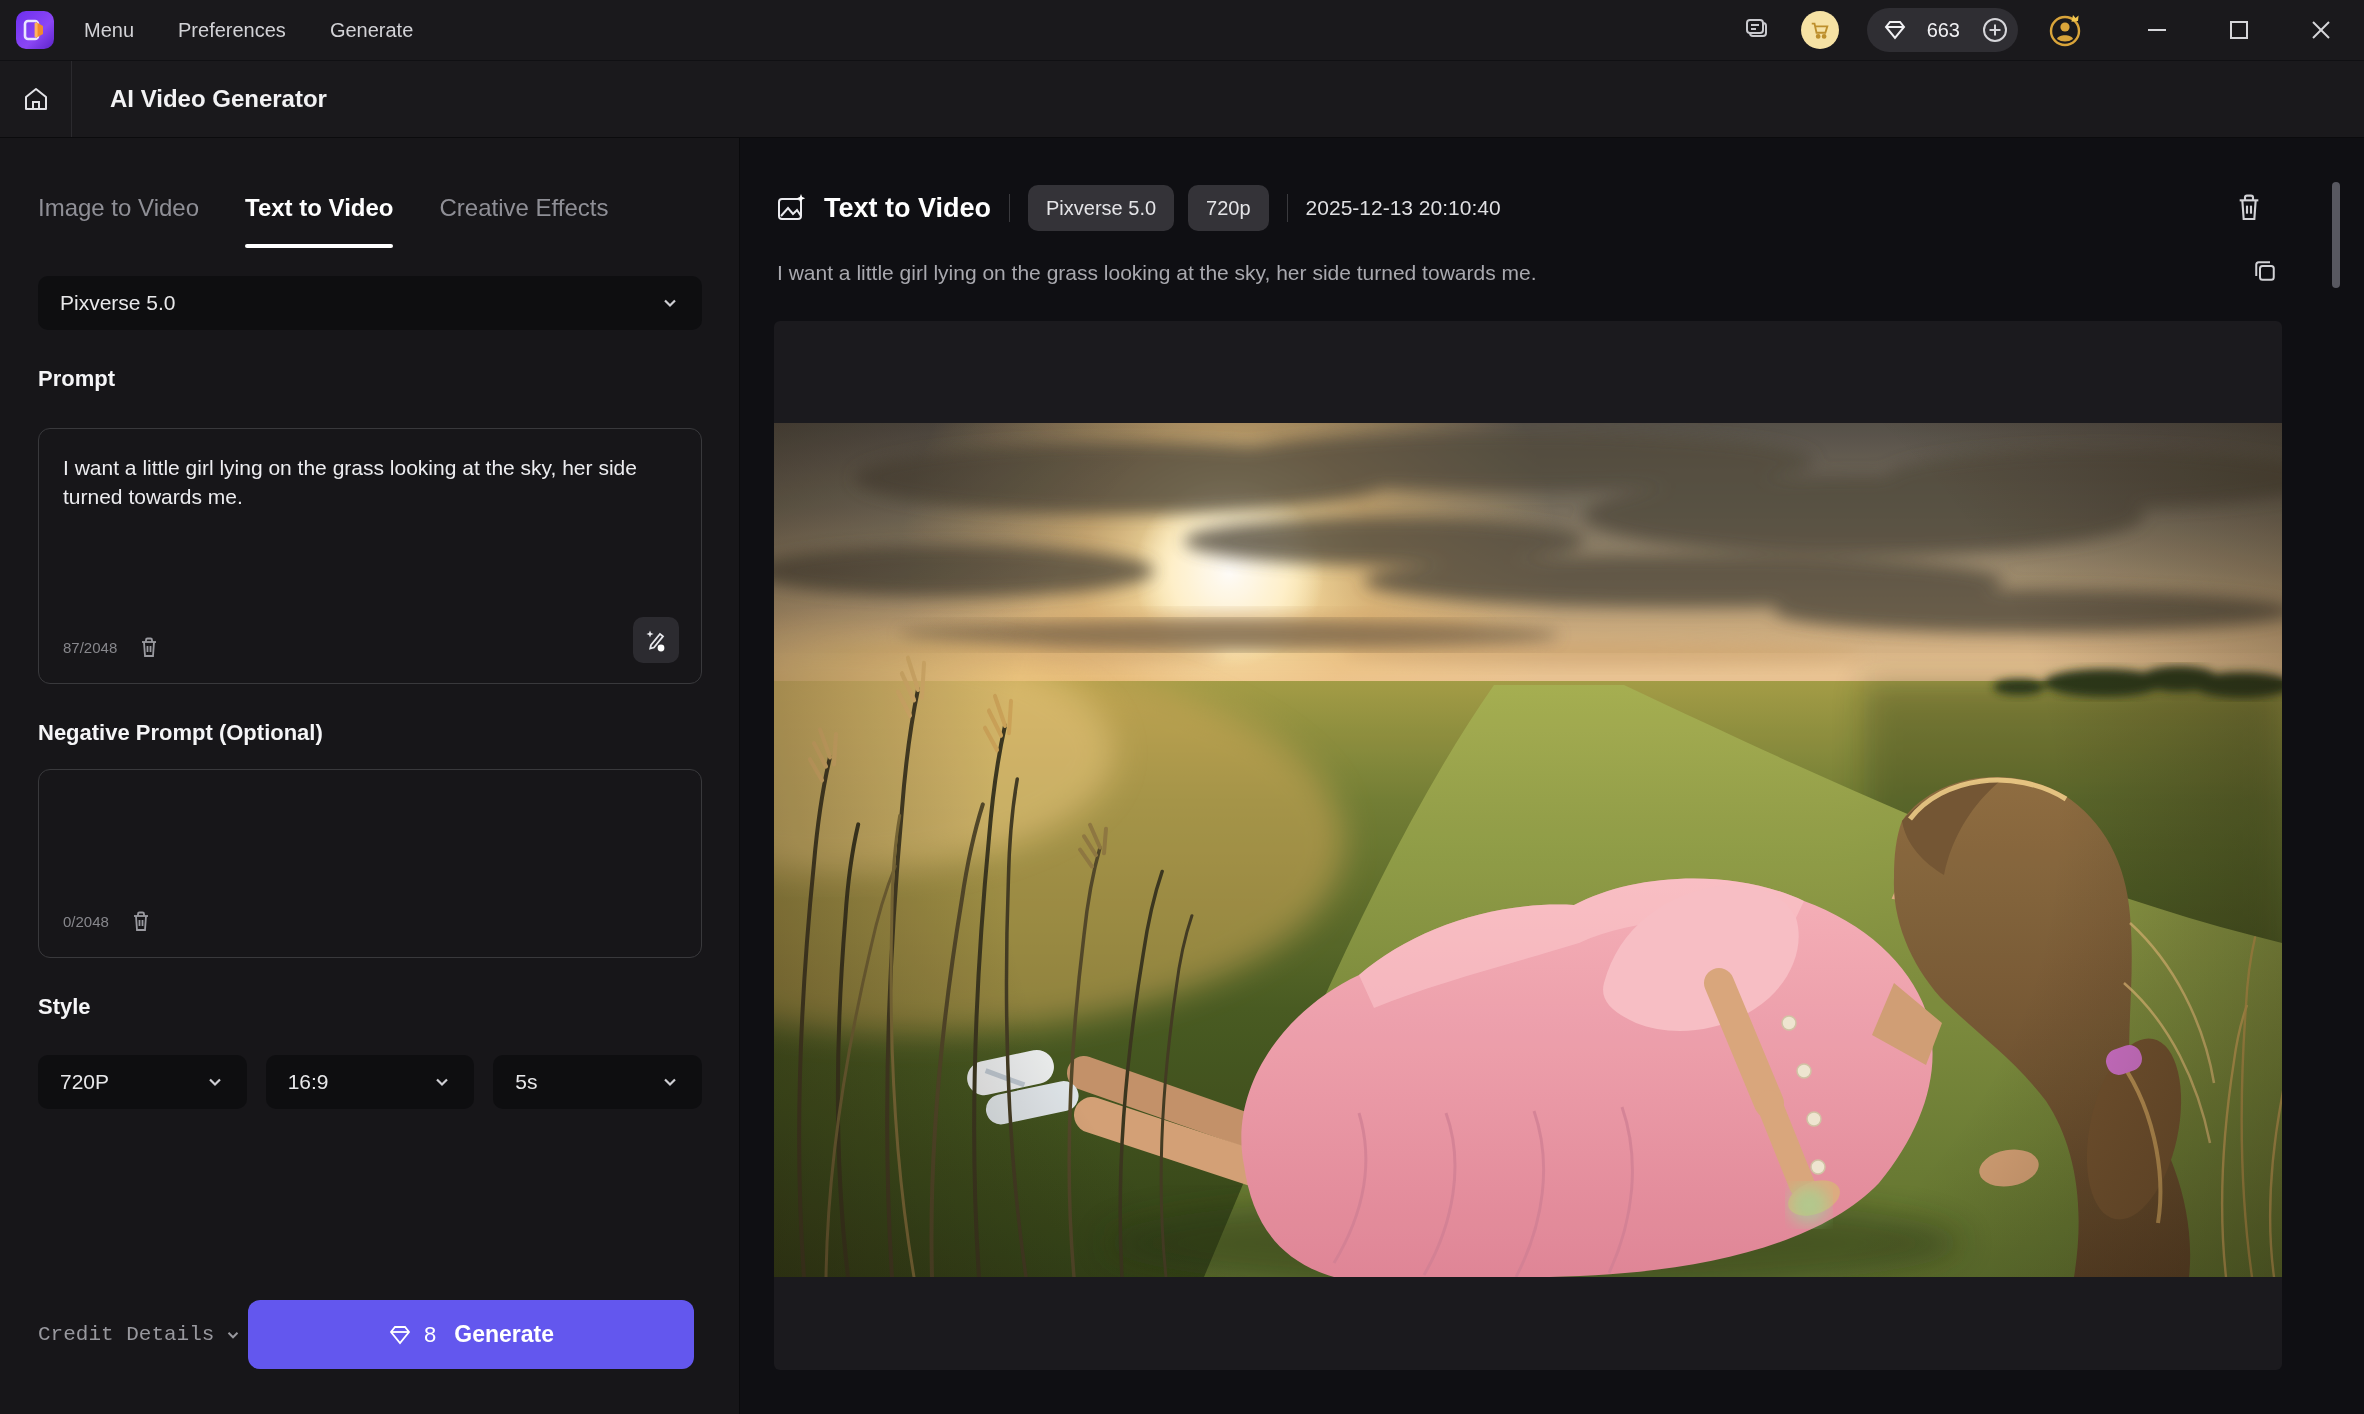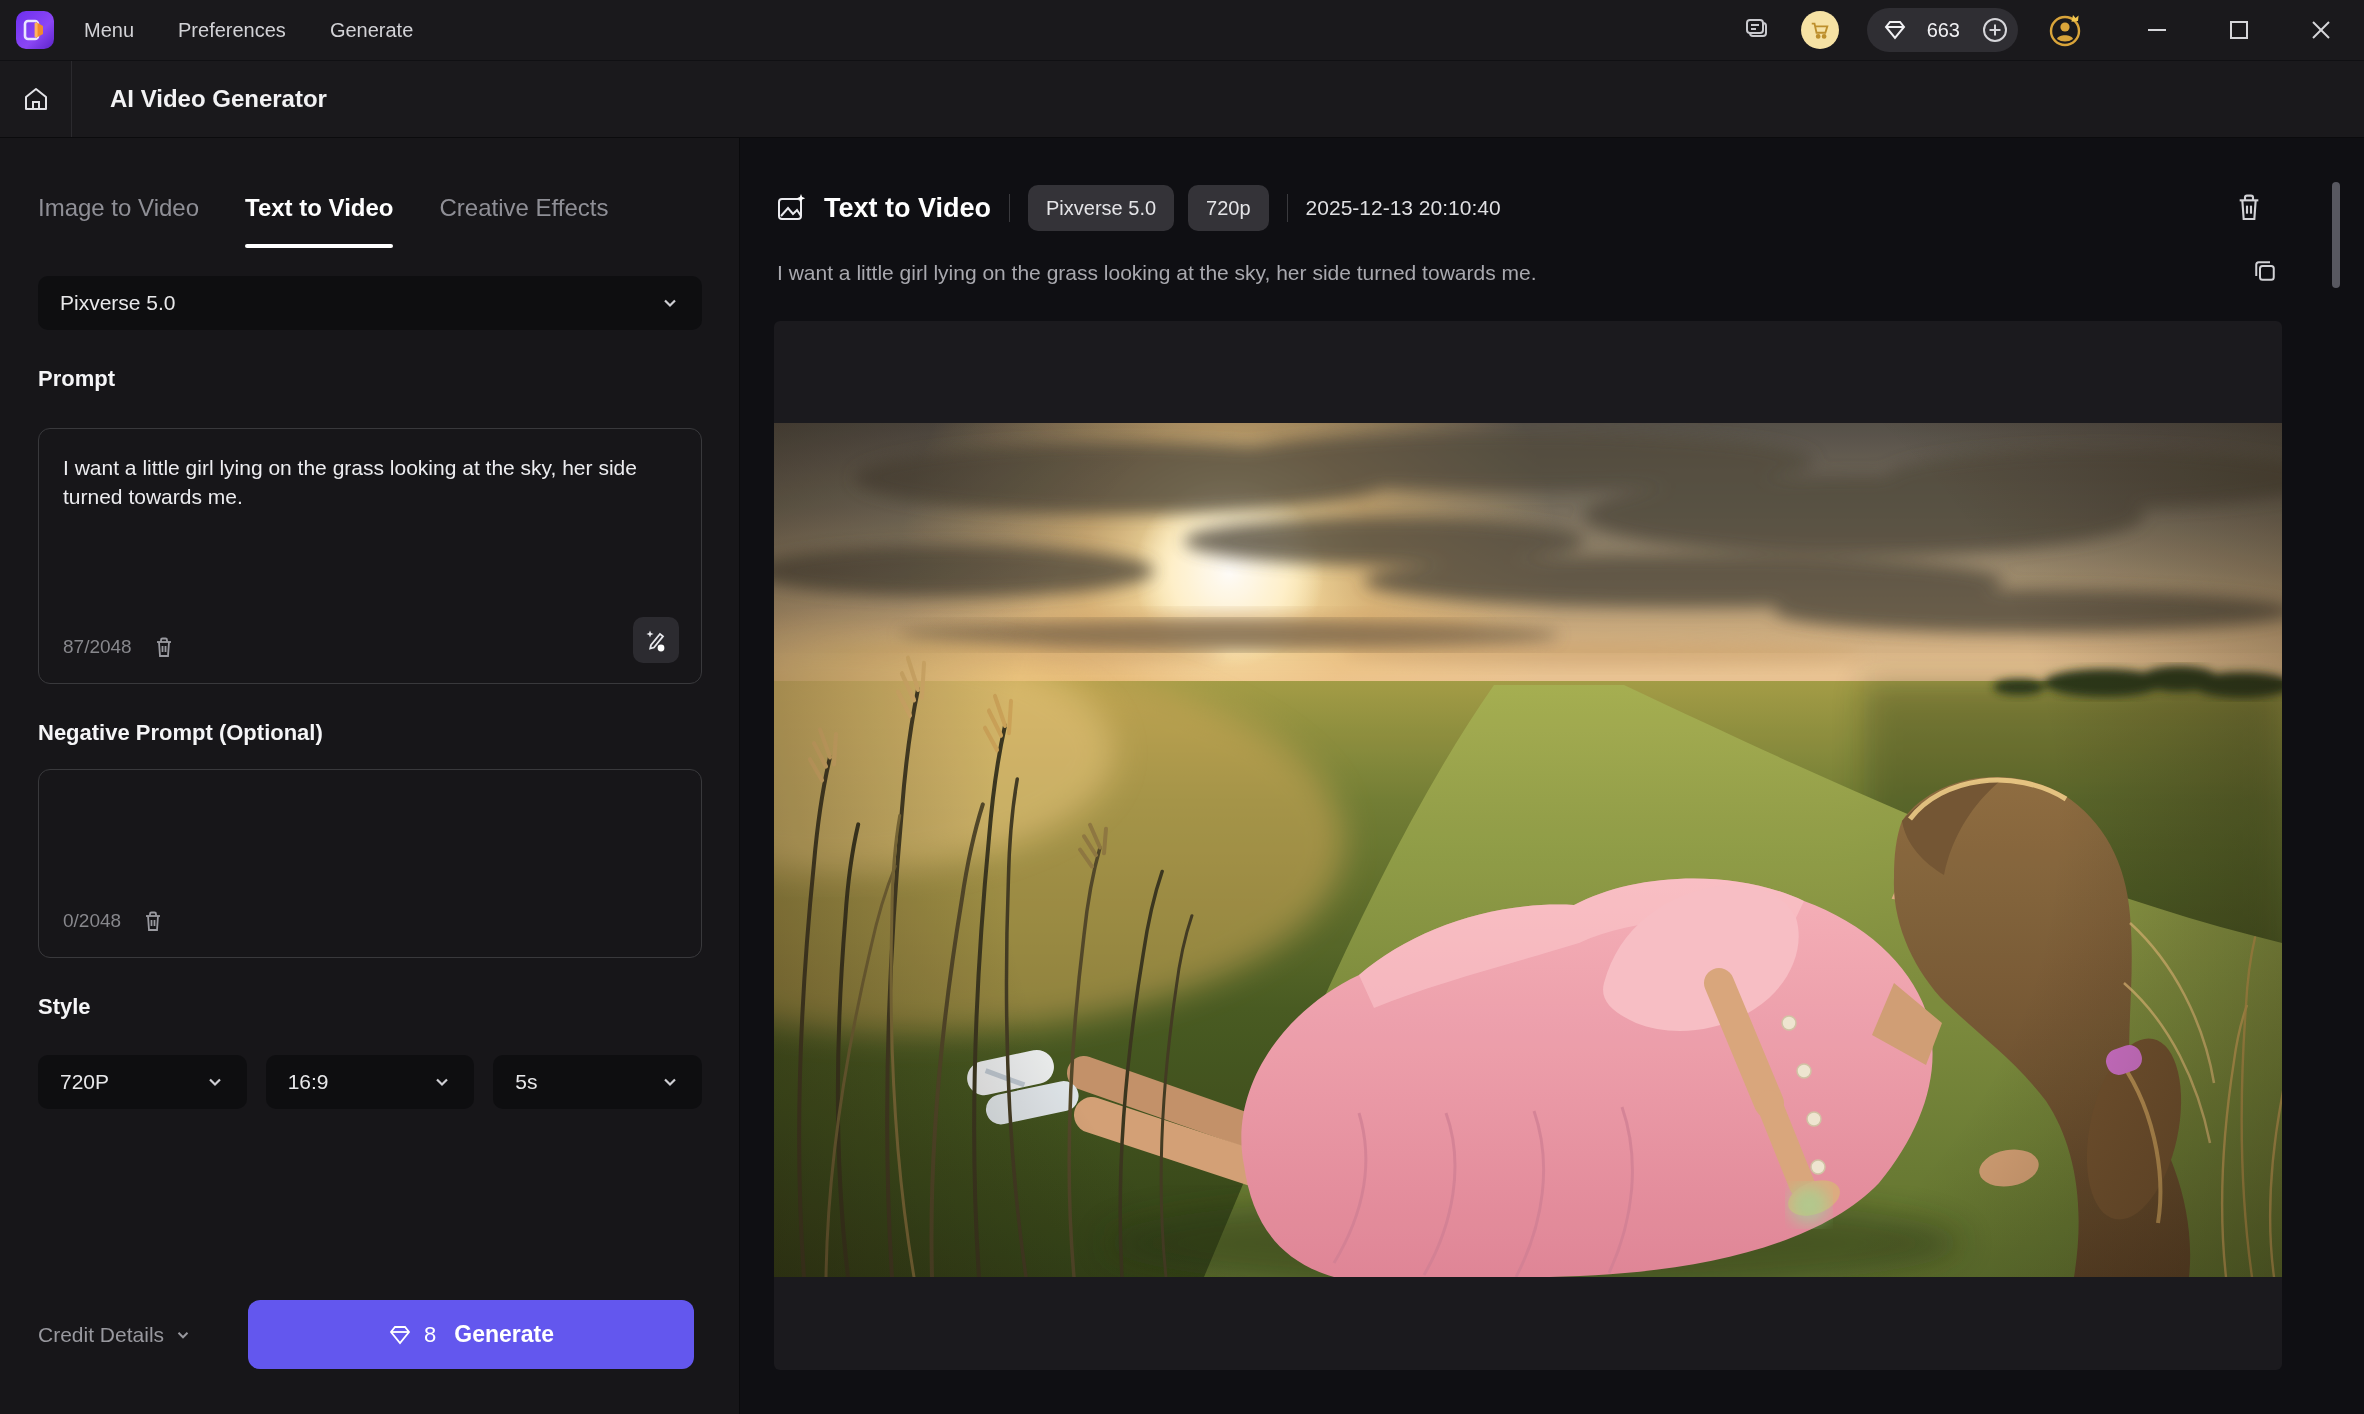--- a/index.html
+++ b/index.html
@@ -36,26 +36,26 @@
   .tab .underline { display:none; }
   .tab.active .underline { display:block; height:4px; border-radius:2px; background:#ffffff; margin-top:22px; }
   .side-label { margin-top:38px; color:#f5f5f7; font-size:22px; font-weight:bold; line-height:22px; }
   .select { height:54px; background:#0e0e10; border-radius:10px; display:flex; align-items:center; padding:0 22px; color:#e8e8ea; font-size:21px; margin-top:28px; }
   .select .chev { margin-left:auto; }
   .textbox { position:relative; border:1px solid #39393c; border-radius:12px; margin-top:38px; padding:24px 24px; }
   .textbox.prompt-box { height:256px; }
   .textbox.negative-box { height:189px; margin-top:25px; }
   .textbox .text { color:#ececef; font-size:21px; line-height:1.4; }
   .box-footer { position:absolute; left:24px; bottom:24px; display:flex; align-items:center; gap:20px; }
-  .counter { color:#87878c; font-size:19px; }
+  .counter { color:#87878c; font-size:15px; }
   .ai-edit-btn { position:absolute; right:22px; bottom:20px; width:46px; height:46px; border-radius:10px; background:#2c2b30; display:flex; align-items:center; justify-content:center; }
   .style-row { display:flex; gap:19px; margin-top:37px; }
   .style-row .select { flex:1; margin-top:0; }
   .sidebar-footer { position:absolute; left:38px; right:45px; bottom:45px; display:flex; align-items:center; }
-  .credit-details { display:flex; align-items:center; gap:10px; color:#98989e; font-size:21px; }
+  .credit-details { display:flex; align-items:center; gap:10px; color:#98989e; font-size:21px;font-family:Liberation Mono, monospace; }
   .generate-btn { margin-left:auto; width:446px; height:69px; border-radius:12px; background:#6357ee; border:none; display:flex; align-items:center; justify-content:center; gap:12px; color:#fff; }
   .generate-btn .cost { font-size:22px; }
   .generate-btn .glabel { font-size:23px; font-weight:bold; margin-left:6px; }
 
   
   .main-header { position:absolute; left:36px; top:45px; right:90px; height:50px; display:flex; align-items:center; }
   .main-title { color:#ffffff; font-size:27px; font-weight:bold; margin-left:16px; }
   .vsep { width:1px; height:28px; background:#3a3a3e; margin:0 18px; }
   .badge { height:46px; border-radius:10px; background:#343338; color:#e4e4e7; font-size:20px; display:flex; align-items:center; padding:0 18px; }
   .badge + .badge { margin-left:14px; }

